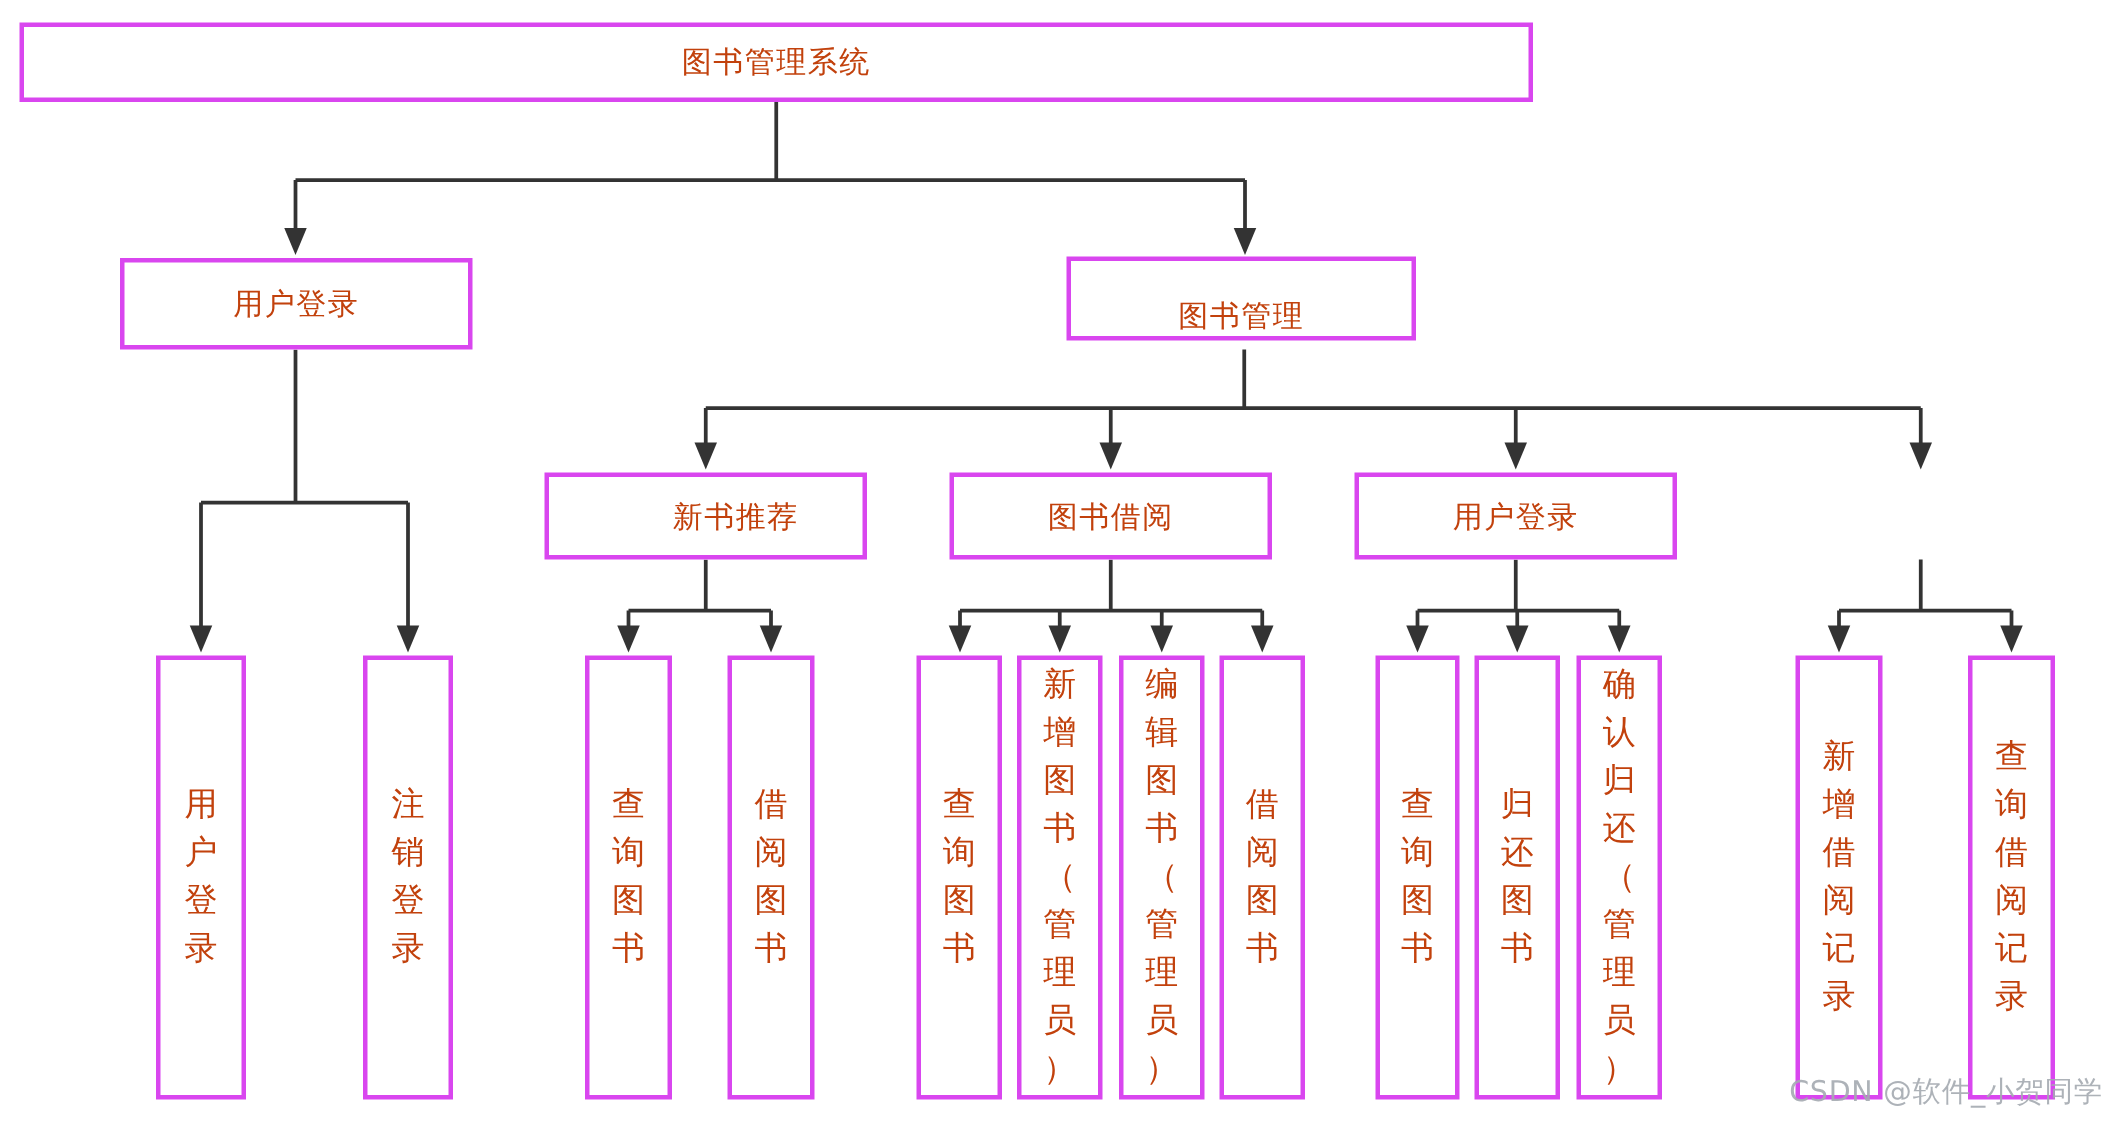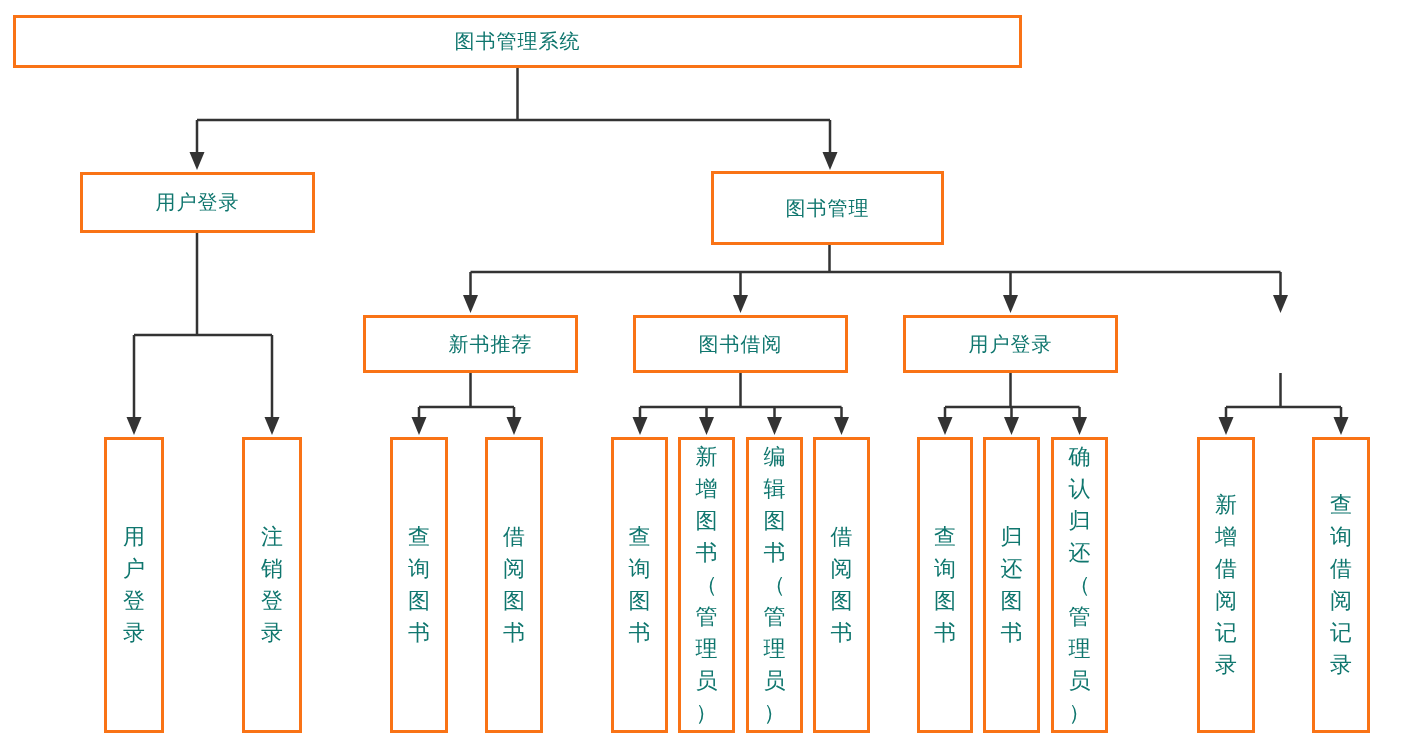--- a/index.html
+++ b/index.html
@@ -13,25 +13,25 @@
   }
   .connector-layer {
     position: absolute;
     left: 0; top: 0;
     width: 1405px; height: 747px;
   }
   .node {
     position: absolute;
     box-sizing: border-box;
     background: #ffffff;
-    border: 3px solid #f97316;
+    border: 3px solid #d946ef;
     display: flex;
     align-items: center;
     justify-content: center;
-    color: #0f766e;
+    color: #c2410c;
   }
   .hlabel {
     font-size: 20px;
     letter-spacing: 1px;
     white-space: nowrap;
   }
   .leaf .vtext {
     font-size: 22px;
     line-height: 32px;
     white-space: pre-line;
@@ -84,21 +84,21 @@
     </g>
   </svg>
 
   <div class="node" style="left:13px; top:15px; width:1009px; height:53px;">
     <span class="hlabel">图书管理系统</span>
   </div>
 
   <div class="node" style="left:80px; top:172px; width:235px; height:61px;">
     <span class="hlabel">用户登录</span>
   </div>
-  <div class="node" style="left:711px; top:171px; width:233px; height:74px;">
+  <div class="node" style="left:711px; top:171px; width:233px; height:56px;align-items:flex-end;">
     <span class="hlabel">图书管理</span>
   </div>
 
   <div class="node" style="left:363px; top:315px; width:215px; height:58px;padding-left:40px;">
     <span class="hlabel">新书推荐</span>
   </div>
   <div class="node" style="left:633px; top:315px; width:215px; height:58px;">
     <span class="hlabel">图书借阅</span>
   </div>
   <div class="node" style="left:903px; top:315px; width:215px; height:58px;">
@@ -200,14 +200,15 @@
   </div>
   <div class="node leaf" style="left:1312px; top:437px; width:58px; height:296px;">
     <span class="vtext">查
 询
 借
 阅
 记
 录</span>
   </div>
 
+  <div class="watermark">CSDN @软件_小贺同学</div>
 
 </div>
 
 </body></html>

